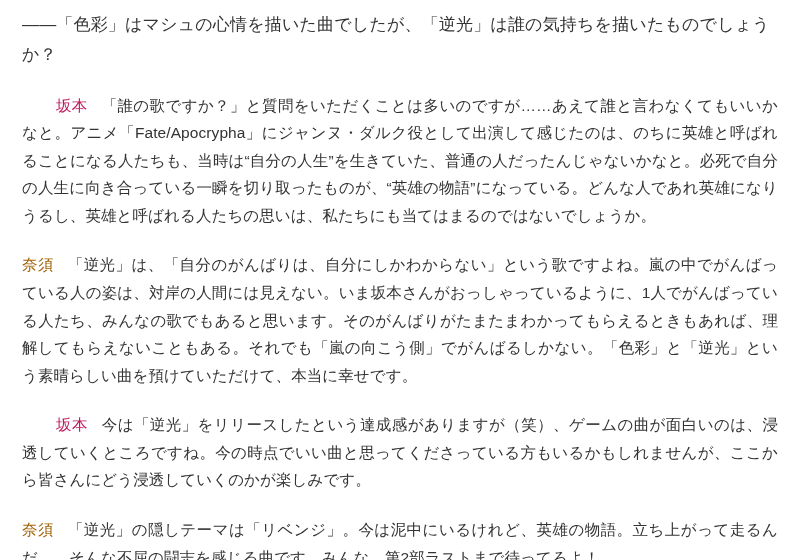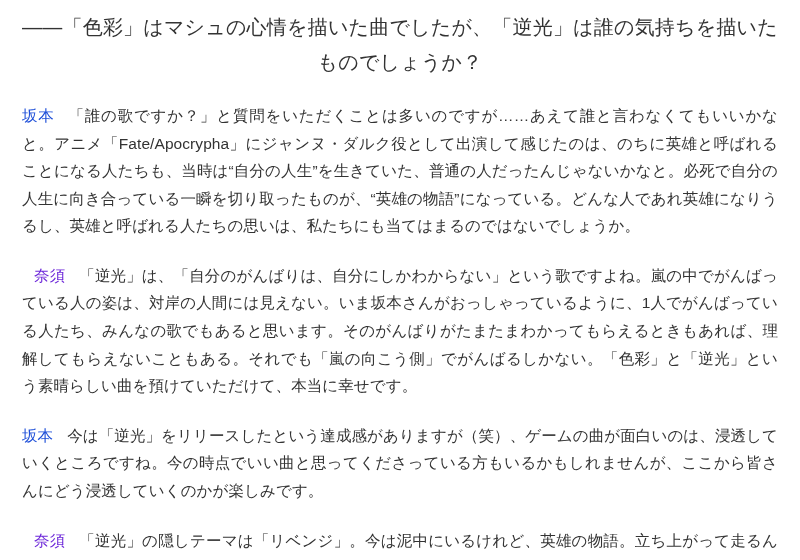--- a/index.html
+++ b/index.html
@@ -14,45 +14,44 @@
     color: #333333;
     overflow: hidden;
   }
   #article {
     box-sizing: border-box;
     width: 800px;
     height: 560px;
     padding: 10px 22px 0 22px;
   }
   .qline {
-    font-size: 20px;
+    font-size: 17px;
     line-height: 1.75;
     color: #333333;
     margin: 0 0 22px 0;
     letter-spacing: 0.01em;
-    text-align: center;
   }
   .qa-block {
     margin: 0 0 22px 0;
   }
   .qa-para {
     font-size: 15.5px;
     line-height: 1.78;
     color: #333333;
     margin: 0;
     text-align: justify;
     text-justify: inter-character;
     letter-spacing: 0.005em;
   }
   .speaker {
     color: #9aa37a;
     margin-right: 0.9em;
   }
-  .speaker.sakamoto { color: #1d4ed8; }
-  .speaker.nasu { color: #6d28d9; margin-left: 12px; }
+  .speaker.sakamoto { color: #be185d; margin-left: 34px; }
+  .speaker.nasu { color: #a16207; }
 </style>
 </head>
 <body>
 
 <div id="article">
 
   <p class="qline">――「色彩」はマシュの心情を描いた曲でしたが、「逆光」は誰の気持ちを描いたものでしょうか？</p>
 
   <div class="qa-block">
     <p class="qa-para"><span class="speaker sakamoto">坂本</span><span>「誰の歌ですか？」と質問をいただくことは多いのですが……あえて誰と言わなくてもいいかなと。アニメ「Fate/Apocrypha」にジャンヌ・ダルク役として出演して感じたのは、のちに英雄と呼ばれることになる人たちも、当時は“自分の人生”を生きていた、普通の人だったんじゃないかなと。必死で自分の人生に向き合っている一瞬を切り取ったものが、“英雄の物語”になっている。どんな人であれ英雄になりうるし、英雄と呼ばれる人たちの思いは、私たちにも当てはまるのではないでしょうか。</span></p>

